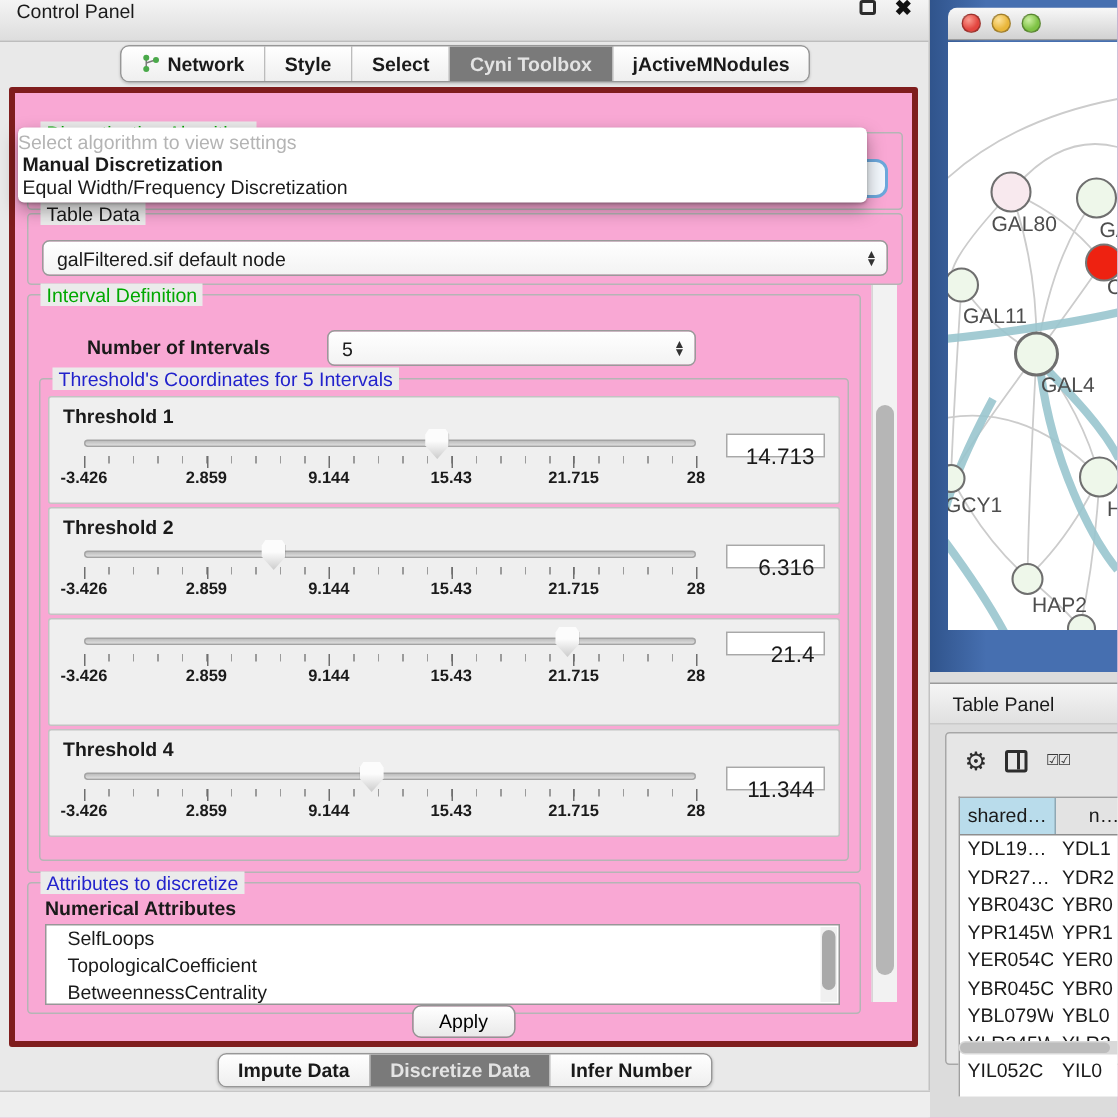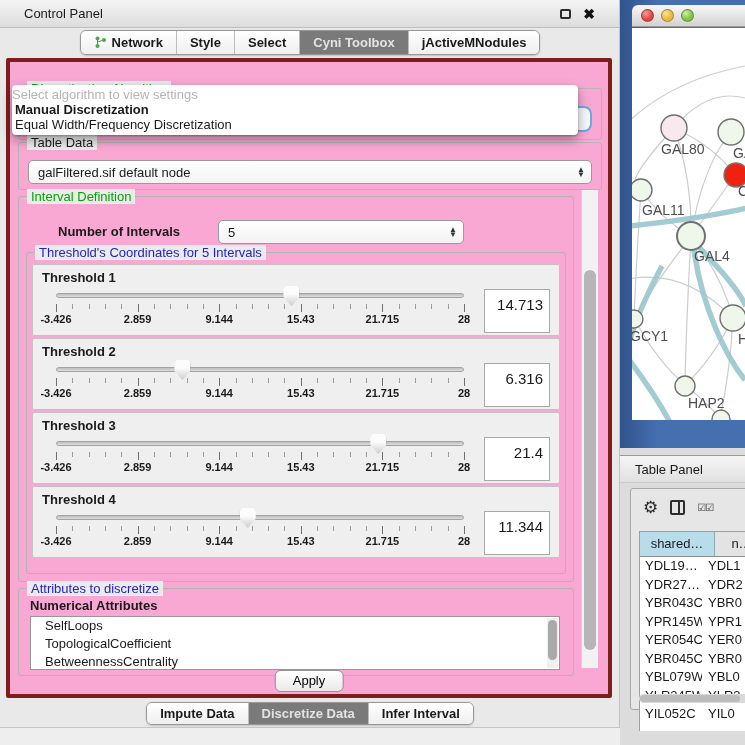--- a/index.html
+++ b/index.html
@@ -8,21 +8,21 @@
   }
   *{box-sizing:border-box;}
   html,body{margin:0;padding:0;}
   body{width:745px;height:745px;position:relative;overflow:hidden;
        background:#dcdcdc;font-family:"Liberation Sans",sans-serif;font-size:13px;color:#1a1a1a;}
 
   
   .left-panel{position:absolute;left:0;top:0;width:620px;height:745px;background:#e9e9e9;
               border-right:1px solid #c2c2c2;}
   .titlebar{height:28px;background:linear-gradient(#f4f4f4,#dddddd);border-bottom:1px solid #bdbdbd;
-            display:flex;align-items:center;padding:0 24px;}
+            display:flex;padding:0 11px;}
   .titlebar .title{flex:1;}
   .float-btn{width:11px;height:10px;border:2px solid #2b2b2b;border-radius:2px;margin-right:12px;}
   .close-btn{font-weight:bold;font-size:14px;color:#111;line-height:10px;}
 
   .tabrow{position:absolute;top:30px;left:0;width:620px;display:flex;justify-content:center;}
   .seg{display:flex;border:1px solid #979797;border-radius:6px;overflow:hidden;
        box-shadow:0 1px 2px rgba(0,0,0,.18);height:25px;}
   .seg .tab{padding:0 13px;display:flex;align-items:center;gap:5px;font-weight:bold;
             background:linear-gradient(#ffffff,#efefef);border-right:1px solid #bcbcbc;white-space:nowrap;}
   .seg .tab:last-child{border-right:none;}
@@ -66,21 +66,21 @@
   .track{position:absolute;left:0;right:0;top:7px;height:5px;border:1px solid #a3a3a3;border-radius:4px;
          background:linear-gradient(#bdbdbd,#dedede);}
   .sthumb{position:absolute;top:0;width:16px;height:20px;transform:translateX(-50%);
           clip-path:polygon(15% 0,85% 0,100% 18%,100% 55%,50% 100%,0 55%,0 18%);
           background:linear-gradient(#fcfcfc 40%,#cccccc);filter:drop-shadow(0 0 1px #777);}
   .ruler{position:absolute;left:0;right:0;top:18px;height:24px;}
   .minor{position:absolute;left:0;right:0;top:0;height:5px;
          background-image:repeating-linear-gradient(90deg,#9b9b9b 0 1px,transparent 1px 4%);}
   .maj{position:absolute;top:0;width:1px;height:8px;background:#6f6f6f;}
   .tlab{position:absolute;top:9px;font-size:11px;font-weight:bold;transform:translateX(-50%);white-space:nowrap;}
-  .tval{width:66px;height:44px;margin-left:14px;margin-top:3px;background:#ffffff;border:1px solid #a8a8a8;
+  .tval{width:66px;height:16px;margin-left:14px;margin-top:3px;background:#ffffff;border:1px solid #a8a8a8;
         font-size:15px;text-align:right;padding:6px 6px 0 0;}
 
   
   .attr-sub{position:absolute;font-weight:bold;}
   .listbox{position:absolute;background:#ffffff;border:1px solid #979797;overflow:hidden;}
   .listbox .li{line-height:18px;padding-left:14px;white-space:nowrap;}
   .list-scroll{position:absolute;right:1px;top:1px;width:11px;bottom:1px;background:#f0f0f0;}
   .list-scroll .thumb{position:absolute;left:1px;top:2px;width:9px;height:40px;border-radius:5px;background:#a9a9a9;}
 
   .apply-btn{position:absolute;left:50%;transform:translateX(-50%);height:22px;padding:0 17px;
@@ -110,21 +110,21 @@
           border:1px solid #a7a7a7;border-radius:3px;}
   .tp-toolbar{position:absolute;left:0;top:0;right:0;height:36px;display:flex;align-items:center;gap:12px;padding-left:12px;}
   .gear{font-size:17px;color:#2d2d2d;line-height:17px;}
   .cols-icon{width:15px;height:15px;border:2px solid #2d2d2d;border-radius:2px;position:relative;}
   .cols-icon:before{content:"";position:absolute;left:50%;top:0;bottom:0;width:2px;background:#2d2d2d;}
   .checks{display:flex;gap:2px;font-size:10px;color:#3a3a3a;letter-spacing:-1px;}
   .tp-table{position:absolute;left:8px;top:42px;width:130px;height:200px;background:#ffffff;
             border:1px solid #9f9f9f;border-bottom:none;overflow:hidden;}
   .tp-head{display:flex;height:25px;border-bottom:1px solid #8e8e8e;}
   .tp-head .hc{line-height:24px;text-align:center;overflow:hidden;white-space:nowrap;}
-  .hc.c1{width:75px;background:var(--col-selected);border-right:1px solid #8fa8b4;}
+  .hc.c1{width:64px;background:var(--col-selected);border-right:1px solid #8fa8b4;}
   .hc.c2{flex:1;background:#e3e3e3;}
   .tp-row{display:flex;height:18.5px;line-height:18px;white-space:nowrap;}
   .tp-row .rc1{width:62px;padding-left:5px;overflow:hidden;}
   .tp-row .rc2{flex:1;padding-left:6px;overflow:hidden;}
   .tp-hscroll{position:absolute;left:8px;top:205px;width:110px;height:9px;background:#d9d9d9;border-radius:5px;}
   .tp-hscroll .thumb{position:absolute;left:1px;top:1px;height:7px;width:100px;background:#bcbcbc;border-radius:4px;}
 
   svg text{font-family:"Liberation Sans",sans-serif;fill:#4d4d4d;font-size:14px;}
 </style>
 </head>
@@ -250,21 +250,20 @@
                 <span class="tlab" style="left:80%;">21.715</span>
                 <span class="tlab" style="left:100%;">28</span>
               </div>
               <div class="sthumb" style="left: 31%;"></div>
             </div>
             <div class="tval">6.316</div>
           </div>
         </div>
 
         <div class="trow">
-          <div class="trow-label">Threshold 3</div>
           <div class="trow-body">
             <div class="slider">
               <div class="track"></div>
               <div class="ruler">
                 <div class="minor"></div>
                 <div class="maj" style="left:0%;"></div>
                 <div class="maj" style="left:20%;"></div>
                 <div class="maj" style="left:40%;"></div>
                 <div class="maj" style="left:60%;"></div>
                 <div class="maj" style="left:80%;"></div>
@@ -338,21 +337,21 @@
 
   <div class="bottom-tabrow">
     <div class="seg" style="height:23px;">
       <div class="tab">
           <span>Impute Data</span>
         </div>
       <div class="tab sel">
           <span>Discretize Data</span>
         </div>
       <div class="tab">
-          <span>Infer Interval</span>
+          <span>Infer Number</span>
         </div>
     </div>
   </div>
   <div class="bottom-strip"></div>
 </div>
 
 <div class="net-window">
   <div class="net-titlebar">
     <span class="light red"></span>
     <span class="light yellow"></span>

